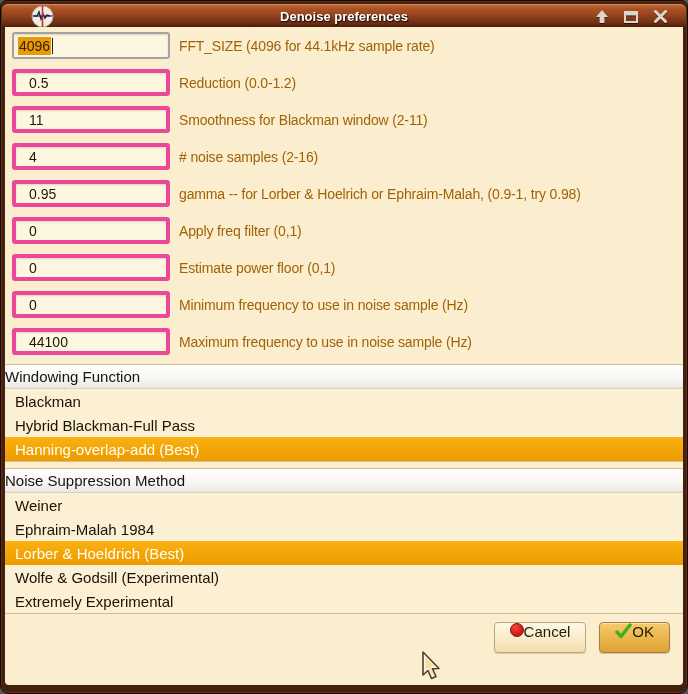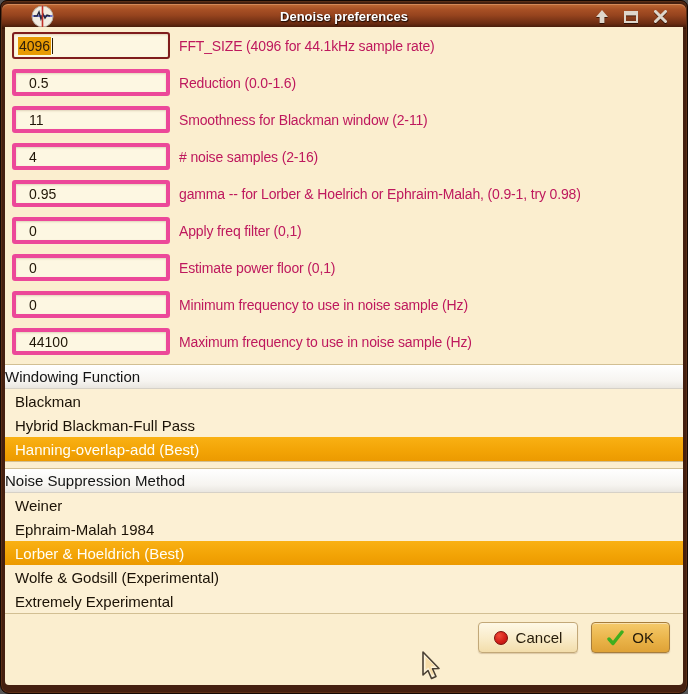--- a/index.html
+++ b/index.html
@@ -45,24 +45,24 @@
   }
   .fields { padding-top:4px; }
   .field-row { display:flex; align-items:center; height:29px; margin:0 0 8px 7px; }
   .text-input {
     width:158px; height:27px; background:#fdf7e2;
     border:4px solid #ec4899; border-radius:3px;
     display:flex; align-items:center; padding:0 13px;
     font-size:14px; color:#201607;
     box-shadow:inset 0 1px 2px rgba(140,110,70,0.25);
   }
-  .text-input.focused { border:2px solid #7f1d1d; padding:11px 4px;align-items:center; }
+  .text-input.focused { border:2px solid #a3a3a3; padding:11px 4px;align-items:center; }
   .val-sel { background:#e89b04; color:#32200a; padding:1px 1px; }
   .caret { display:inline-block; width:1px; height:16px; background:#2a1c08; margin-left:1px; }
-  .field-label { margin-left:9px; font-size:14px; color:#be185d; white-space:nowrap; letter-spacing:-0.15px; }
+  .field-label { margin-left:9px; font-size:14px; color:#a16207; white-space:nowrap; letter-spacing:-0.15px; }
   
   .list {
     border:1px solid #d2bf93; border-left:none; border-right:none;
     background:#fcf0d4;
   }
   .list.second { margin-top:6px; }
   .list-header {
     height:24px; display:flex; align-items:center; 
     background:linear-gradient(180deg,#ffffff 0%,#f6f4f0 70%,#e9e6e0 100%);
     border-bottom:1px solid #d6d1c7;
@@ -75,22 +75,22 @@
   .list-row.selected {
     background:linear-gradient(180deg,#f9b114 0%,#f2a305 60%,#ec9a00 100%);
     color:#fffef6;
   }
   
   .button-bar {
     display:flex; justify-content:flex-end; align-items:center;
     gap:13px; margin-top:8px; padding-right:13px;
   }
   .btn {
-    height:31px; border-radius:4px; display:flex; align-items:center;
-    gap:8px; padding:0 15px; font-size:15px; color:#241a09;
+    height:31px; border-radius:4px; display:flex; align-items:flex-start;
+    gap:0; padding:0 15px; font-size:15px; color:#241a09;
     font-family:"Liberation Sans", sans-serif;
   }
   .btn-cancel {
     background:linear-gradient(180deg,#fef8e6 0%,#f9ebc8 55%,#f2ddab 100%);
     border:1px solid #c2a878;
     box-shadow:0 1px 1px rgba(120,80,40,0.25);
   }
   .btn-ok {
     background:linear-gradient(180deg,#f5ca6c 0%,#eab44a 55%,#dfa236 100%);
     border:1px solid #a67d3c;
@@ -146,21 +146,21 @@
           <div class="text-input focused">
               <span class="val-sel">4096</span>
               <span class="caret"></span>
             </div>
           <div class="field-label">FFT_SIZE (4096 for 44.1kHz sample rate)</div>
         </div>
         <div class="field-row">
           <div class="text-input">
               <span>0.5</span>
             </div>
-          <div class="field-label">Reduction (0.0-1.6)</div>
+          <div class="field-label">Reduction (0.0-1.2)</div>
         </div>
         <div class="field-row">
           <div class="text-input">
               <span>11</span>
             </div>
           <div class="field-label">Smoothness for Blackman window (2-11)</div>
         </div>
         <div class="field-row">
           <div class="text-input">
               <span>4</span>

